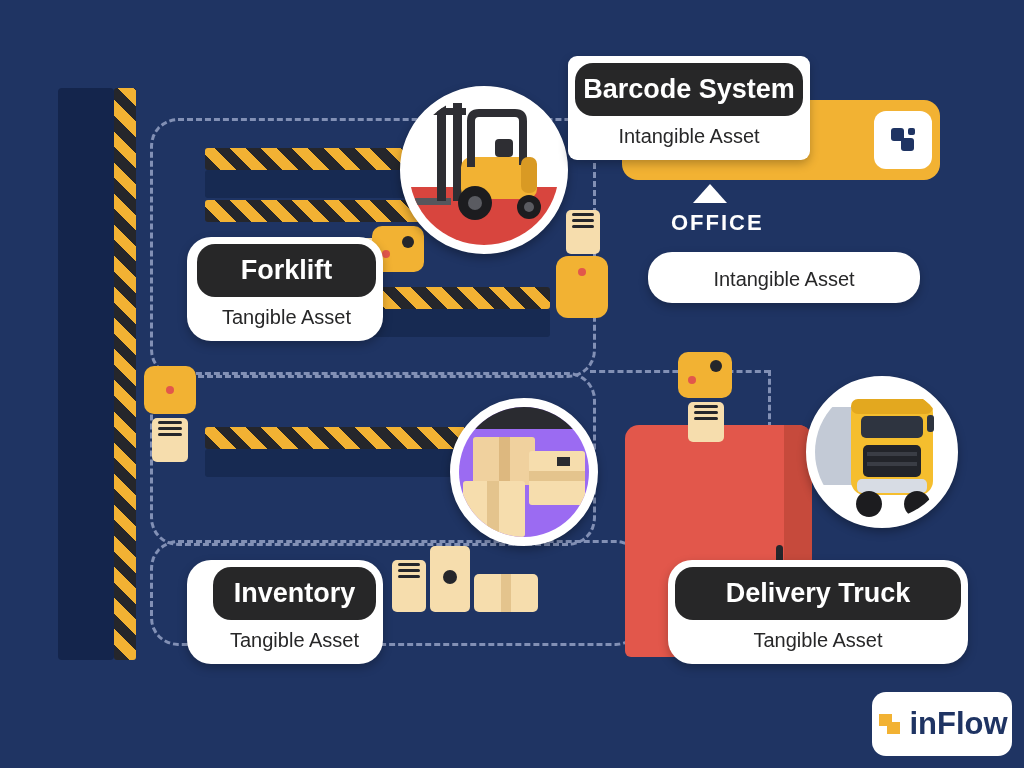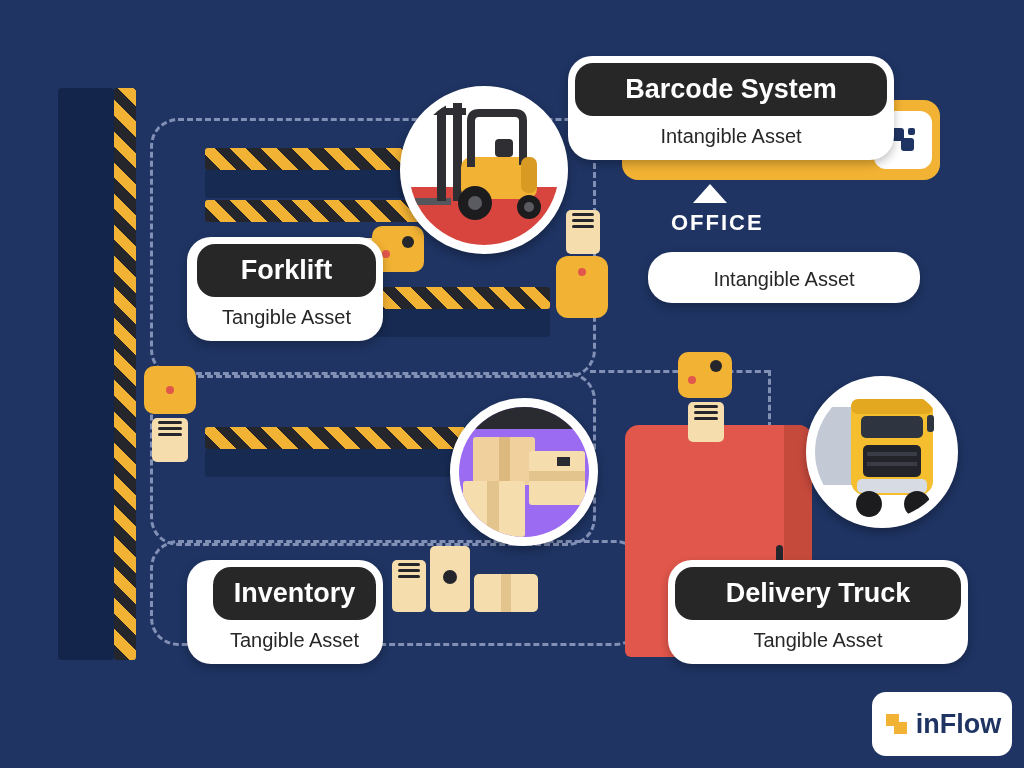--- a/index.html
+++ b/index.html
@@ -31,21 +31,21 @@
   .prong{position:absolute;background:#F6DDAD;border-radius:3px;z-index:2;}
   
   .tri-up{position:absolute;width:0;height:0;border-left:17px solid transparent;border-right:17px solid transparent;
           border-bottom:19px solid #fff;z-index:6;}
   .office-text{position:absolute;color:#fff;font-weight:700;font-size:22px;letter-spacing:2px;z-index:6;}
   
   .ypanel{position:absolute;background:#F2B233;border-radius:16px;z-index:5;}
   .icon-sq{position:absolute;background:#fff;border-radius:12px;z-index:5;display:flex;align-items:center;justify-content:center;}
   
   .logo{position:absolute;background:#fff;border-radius:14px;z-index:7;display:flex;align-items:center;justify-content:center;gap:7px;}
-  .logo-text{color:#1F3463;font-weight:700;font-size:27px;}
+  .logo-text{color:#1F3463;font-weight:700;font-size:31px;}
 </style>
 </head>
 <body>
 
 <div class="stage">
 
   <div class="abs" style="left:58px;top:88px;width:56px;height:572px;background:#14254C;border-radius:4px;z-index:1;"></div>
   <div class="abs hazard" style="left:114px;top:88px;width:22px;height:572px;z-index:1;"></div>
 
   <div class="dashed" style="left:150px;top:118px;width:440px;height:254px;"></div>
@@ -168,21 +168,21 @@
     <svg width="32" height="32" viewBox="0 0 32 32">
       <rect x="4" y="4" width="13" height="13" rx="3" fill="#1F3463"></rect>
       <rect x="14" y="14" width="13" height="13" rx="3" fill="#1F3463"></rect>
       <rect x="21" y="4" width="7" height="7" rx="2" fill="#1F3463"></rect>
     </svg>
   </div>
 
   <div class="tri-up" style="left:693px;top:184px;"></div>
   <div class="office-text" style="left:671px;top:210px;width:100px;">OFFICE</div>
 
-  <div class="card" style="left:568px;top:56px;width:326px;">
+  <div class="card" style="left:568px;top:56px;width:242px;border-radius:9px;">
     <div class="card-head">Barcode System</div>
     <div class="card-sub">Intangible Asset</div>
   </div>
 
   <div class="card" style="left:187px;top:237px;width:196px;padding-left:10px;">
     <div class="card-head">Forklift</div>
     <div class="card-sub">Tangible Asset</div>
   </div>
 
   <div class="card" style="left:648px;top:252px;width:272px;">

